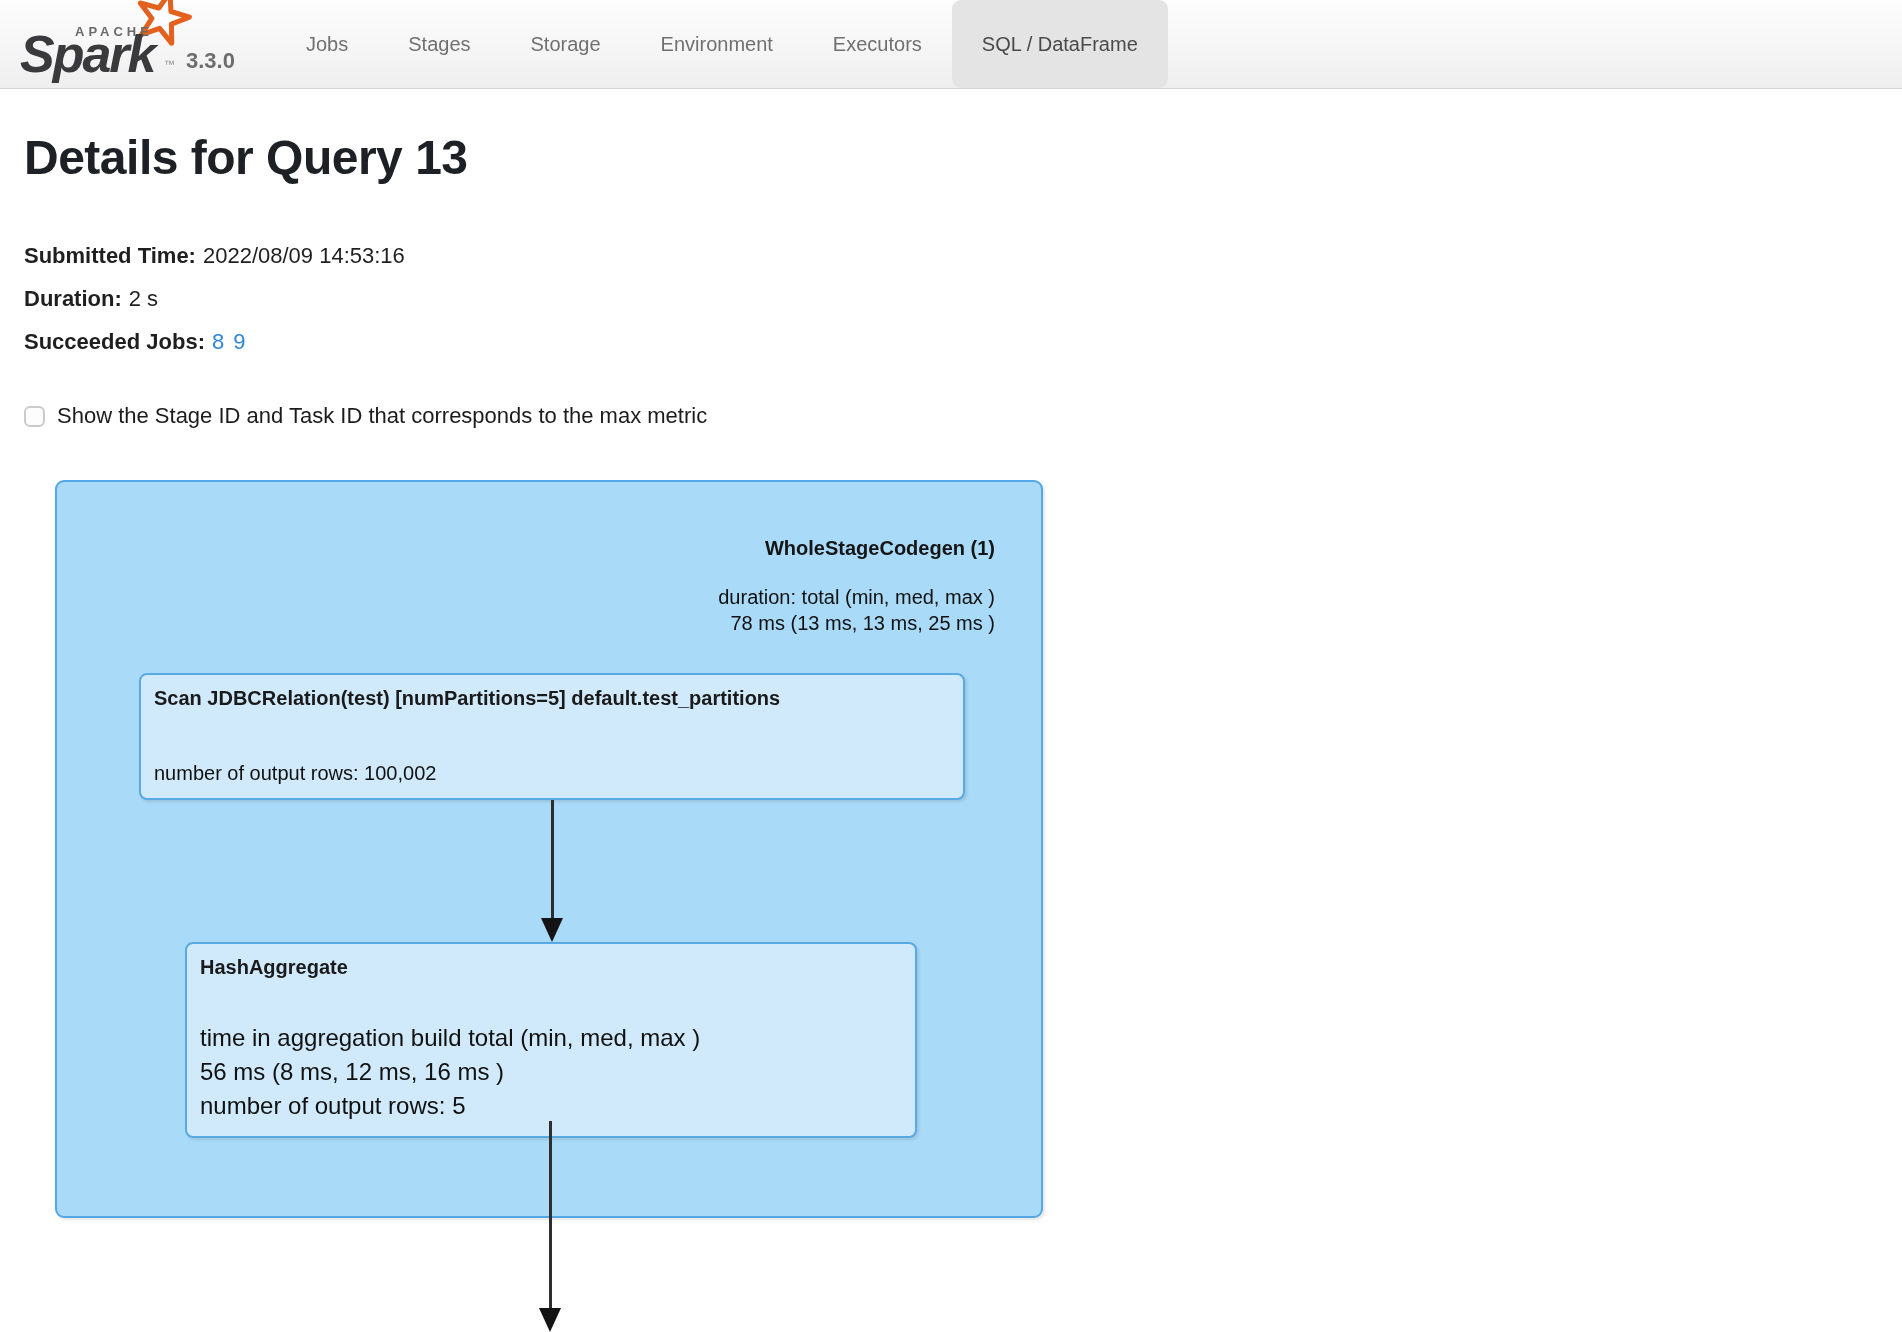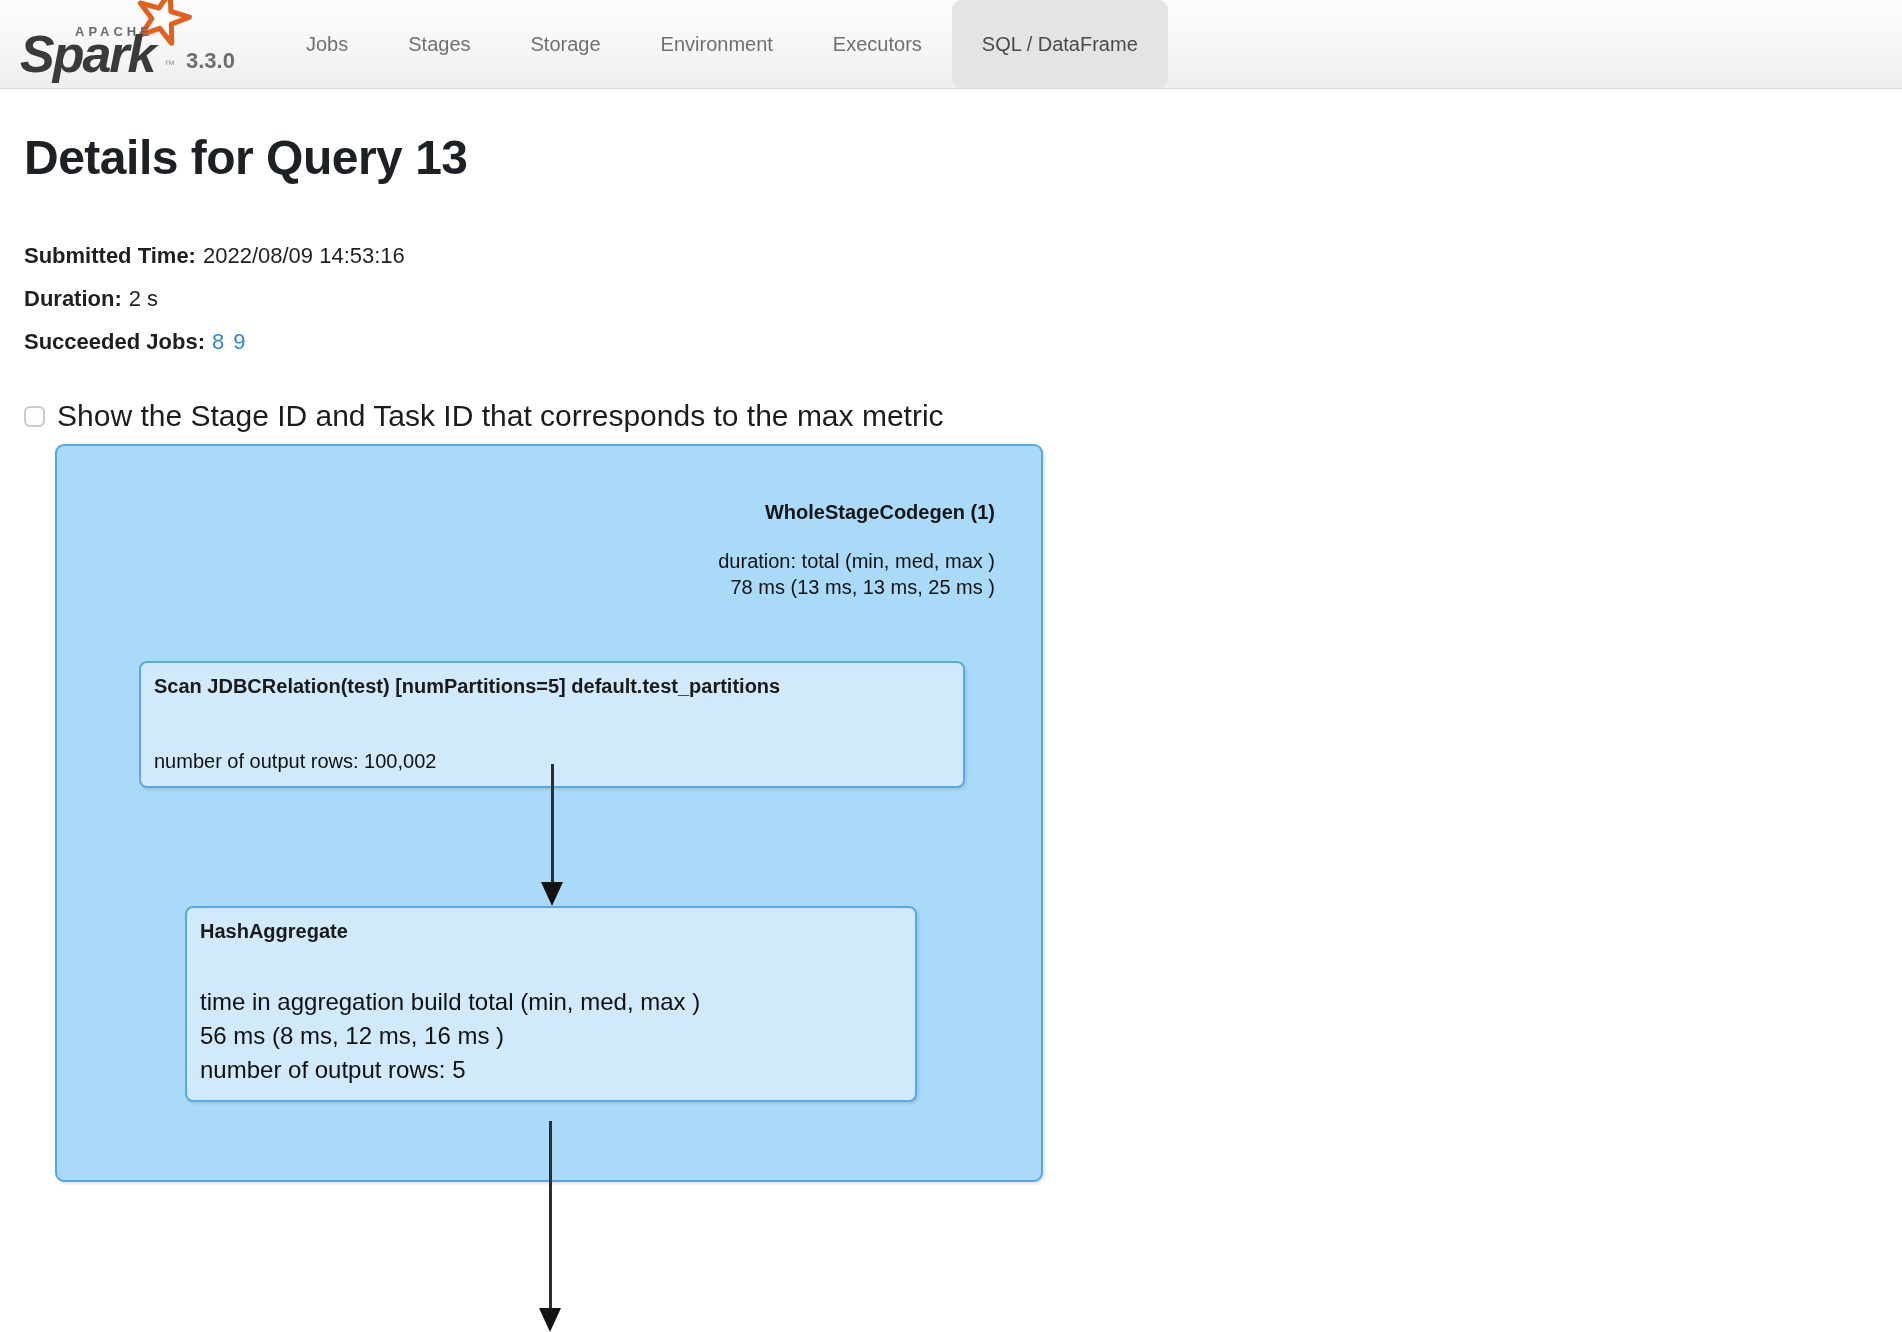--- a/index.html
+++ b/index.html
@@ -42,43 +42,43 @@
   .meta{position:absolute;left:24px;top:243px;font-size:22px;color:#1f1f1f;}
   .meta-row{margin-bottom:17px;line-height:26px;}
   .meta-row .lbl{font-weight:bold;margin-right:7px;}
   .job-link{color:#2f86d8;text-decoration:none;margin-right:9px;cursor:pointer;}
 
   .chk-row{position:absolute;left:24px;top:403px;display:flex;align-items:center;cursor:pointer;}
   .checkbox{
     width:21px;height:21px;border:2px solid #c9c9cf;border-radius:6px;background:#fdfdfd;
     box-sizing:border-box;flex:0 0 auto;
   }
-  .chk-label{margin-left:12px;font-size:30px;color:#1c1c1c;line-height:26px;}
+  .chk-label{margin-left:12px;font-size:22px;color:#1c1c1c;line-height:26px;}
 
   
   .cluster{
-    position:absolute;left:55px;top:444px;width:988px;height:738px;box-sizing:border-box;
+    position:absolute;left:55px;top:480px;width:988px;height:738px;box-sizing:border-box;
     background:#a9daf8;border:2px solid #54a7e6;border-radius:9px;
     box-shadow:2px 2px 3px rgba(0,0,0,0.10);
   }
   .cluster-label{position:absolute;top:55px;right:46px;text-align:right;}
   .c-title{font-size:20px;font-weight:bold;color:#151515;margin-bottom:24px;}
   .c-metrics div{font-size:20px;line-height:26px;color:#111;}
 
   .node{
     position:absolute;box-sizing:border-box;background:#d0eafb;border:2px solid #59a9e2;
     border-radius:8px;box-shadow:2px 2px 3px rgba(0,0,0,0.10);
     display:flex;flex-direction:column;justify-content:space-between;
     padding:12px 13px 13px 13px;
   }
   .n-title{font-size:20px;font-weight:bold;color:#1a1a1a;white-space:nowrap;}
   .n-metric{font-size:20px;color:#111;}
   .n-metrics div{font-size:24px;line-height:34px;color:#111;}
 
-  .node-scan{left:82px;top:191px;width:826px;height:127px;margin-top:24px;}
+  .node-scan{left:82px;top:191px;width:826px;height:127px;}
   .node-hash{left:128px;top:460px;width:732px;height:196px;}
 
   .arrow{position:absolute;width:22px;display:flex;flex-direction:column;align-items:center;}
   .arrow .shaft{width:3px;background:#2e2e2e;flex:1 1 auto;}
   .arrow .head{
     width:0;height:0;flex:0 0 auto;margin-top:-2px;
     border-left:11px solid transparent;border-right:11px solid transparent;
     border-top:24px solid #141414;
   }
   .arrow1{left:484px;top:318px;height:142px;}           

